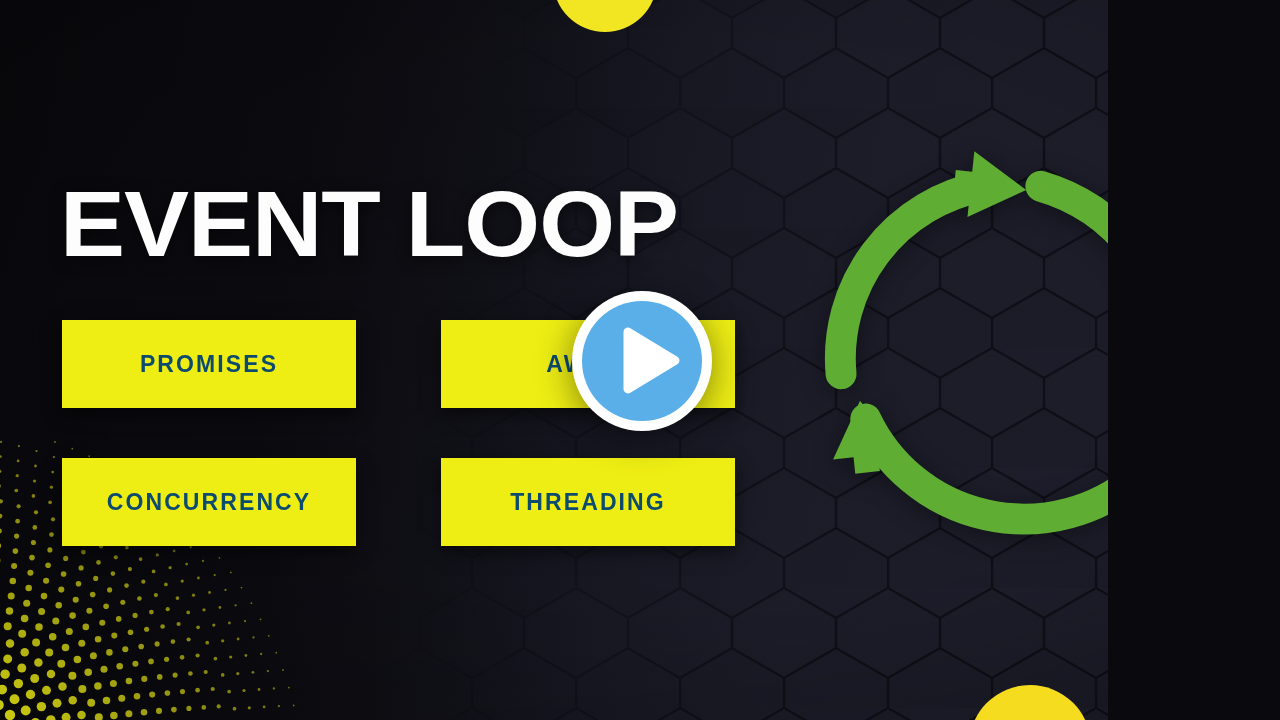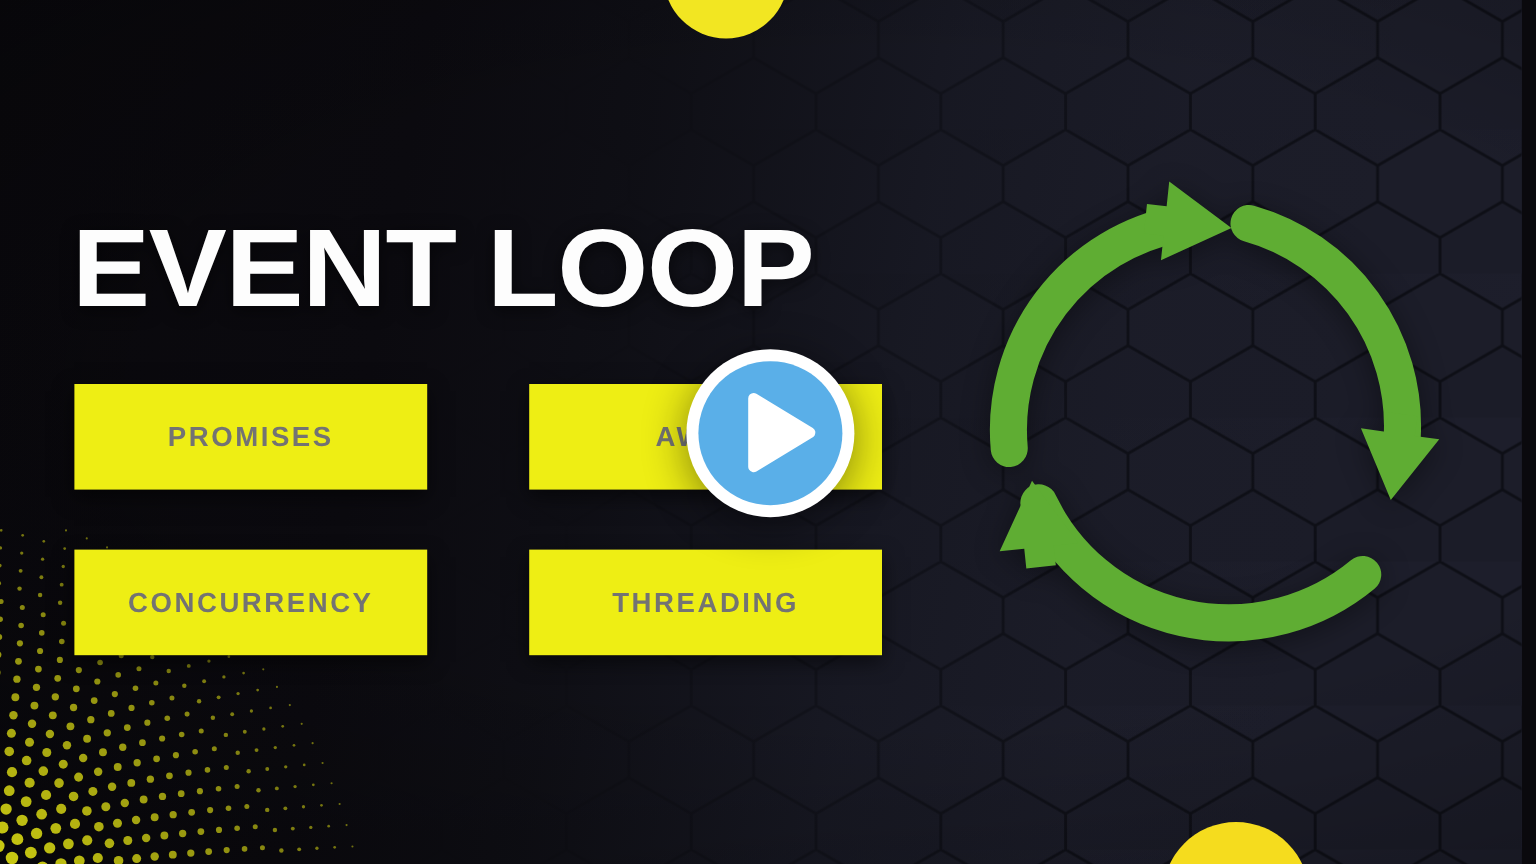--- a/index.html
+++ b/index.html
@@ -7,21 +7,21 @@
 
   html, body {
     width:1280px; height:720px;
     overflow:hidden;
     background:#0a090d;
     font-family:"Liberation Sans", sans-serif;
   }
 
   #stage {
     position:relative;
-    width:1268px; height:720px;
+    width:1108px; height:720px;
     overflow:hidden;
     background:#14151e;
   }
 
   
   .hex-layer {
     position:absolute; inset:0;
     z-index:1;
   }
   .hex-layer svg { display:block; width:1280px; height:720px; }
@@ -106,21 +106,21 @@
     background:#eeee14;
     display:flex;
     align-items:center;
     justify-content:center;
     box-shadow:0 6px 16px rgba(0,0,0,0.55);
   }
   .chip-label {
     font-size:23px;
     font-weight:700;
     letter-spacing:2.1px;
-    color:#737373;
+    color:#0c4a6e;
     white-space:nowrap;
   }
 
   
   .play-btn {
     position:absolute;
     left:570px; top:289px;
     width:144px; height:144px;
     z-index:8;
     border-radius:50%;

